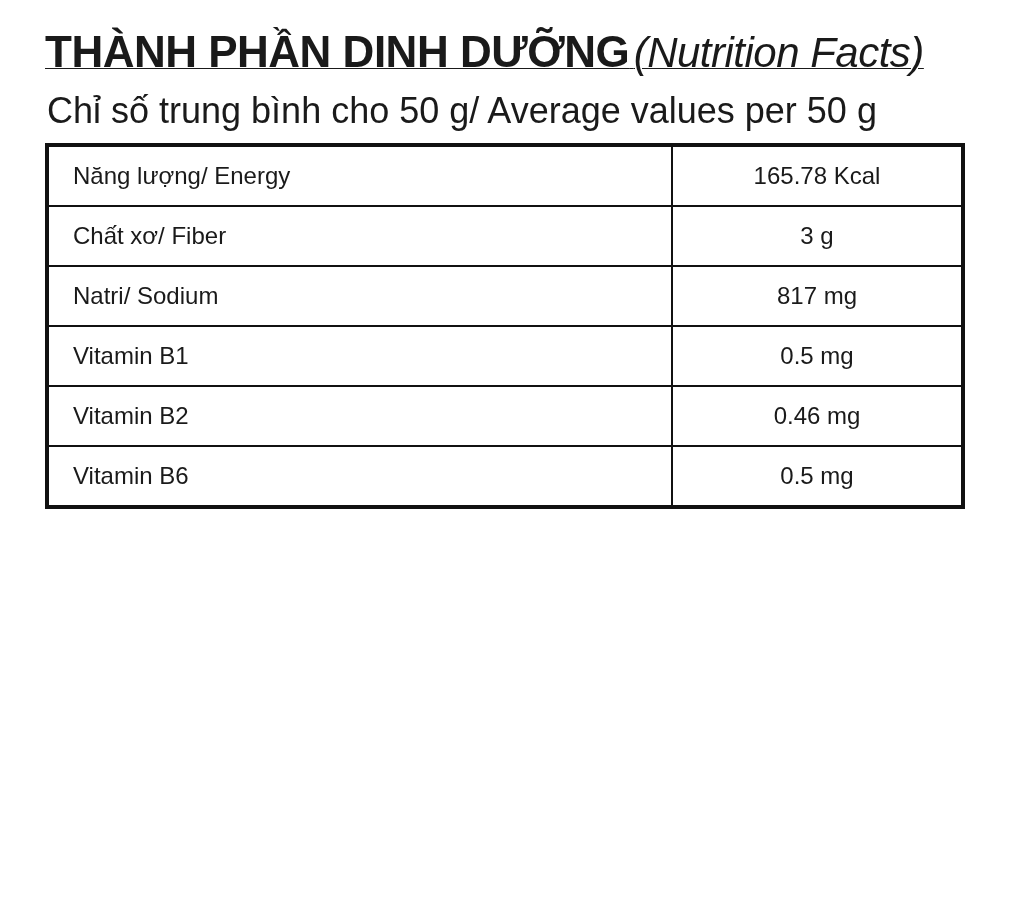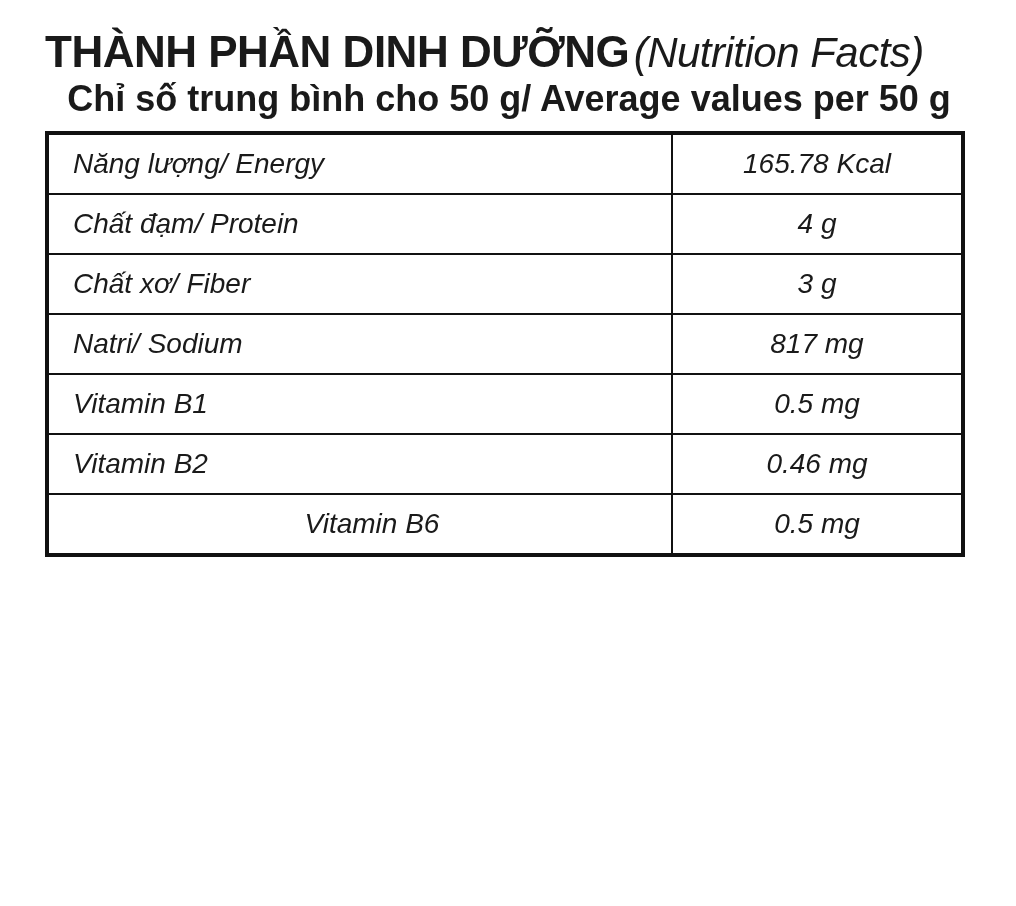--- a/index.html
+++ b/index.html
@@ -17,88 +17,83 @@
   .sheet {
     width: 1016px;
     height: 906px;
     box-sizing: border-box;
     padding: 30px 45px 0 45px;
   }
   .title-line {
     white-space: nowrap;
     line-height: 1.0;
     margin-bottom: 0;
+    text-decoration: underline;
   }
   .title-main {
     font-size: 44px;
     font-weight: bold;
     letter-spacing: -0.5px;
   }
   .title-sub {
     font-size: 42px;
     font-style: italic;
     font-weight: normal;
     letter-spacing: -0.5px;
   }
   .subtitle {
     font-size: 36px;
-    font-weight: bold;
+    font-weight: normal;
     line-height: 1.15;
-    margin: 4px 0 12px 2px;
+    margin: 16px 0 12px 2px;
     white-space: nowrap;
-    text-align: center;
   }
   table.nutrition {
     border-collapse: collapse;
     width: 920px;
     table-layout: fixed;
     border: 4px solid #111111;
   }
   table.nutrition td {
     border: 2px solid #111111;
-    font-size: 28px;
+    font-size: 24px;
     font-weight: normal;
     height: 58px;
     padding: 0 0 0 24px;
     vertical-align: middle;
     line-height: 1.1;
-    font-style: italic;
   }
   table.nutrition td.value {
     text-align: center;
     padding: 0 10px;
     width: 268px;
   }
   
   table.nutrition tr:first-child td { border-top: none; }
-  table.nutrition tr:last-child td { border-bottom: none; text-align: center; }
+  table.nutrition tr:last-child td { border-bottom: none; }
   table.nutrition td:first-child { border-left: none; }
   table.nutrition td:last-child { border-right: none; }
 </style>
 </head>
 <body>
 
 <div class="sheet">
 
   <div class="title-line">
     <span class="title-main">THÀNH PHẦN DINH DƯỠNG</span>
     <span class="title-sub">(Nutrition Facts)</span>
   </div>
 
   <div class="subtitle">Chỉ số trung bình cho 50 g/ Average values per 50 g</div>
 
   <table class="nutrition">
     <tbody>
       <tr>
         <td>Năng lượng/ Energy</td>
         <td class="value">165.78 Kcal</td>
-      </tr>
-      <tr>
-        <td>Chất đạm/ Protein</td>
-        <td class="value">4 g</td>
       </tr>
       <tr>
         <td>Chất xơ/ Fiber</td>
         <td class="value">3 g</td>
       </tr>
       <tr>
         <td>Natri/ Sodium</td>
         <td class="value">817 mg</td>
       </tr>
       <tr>

